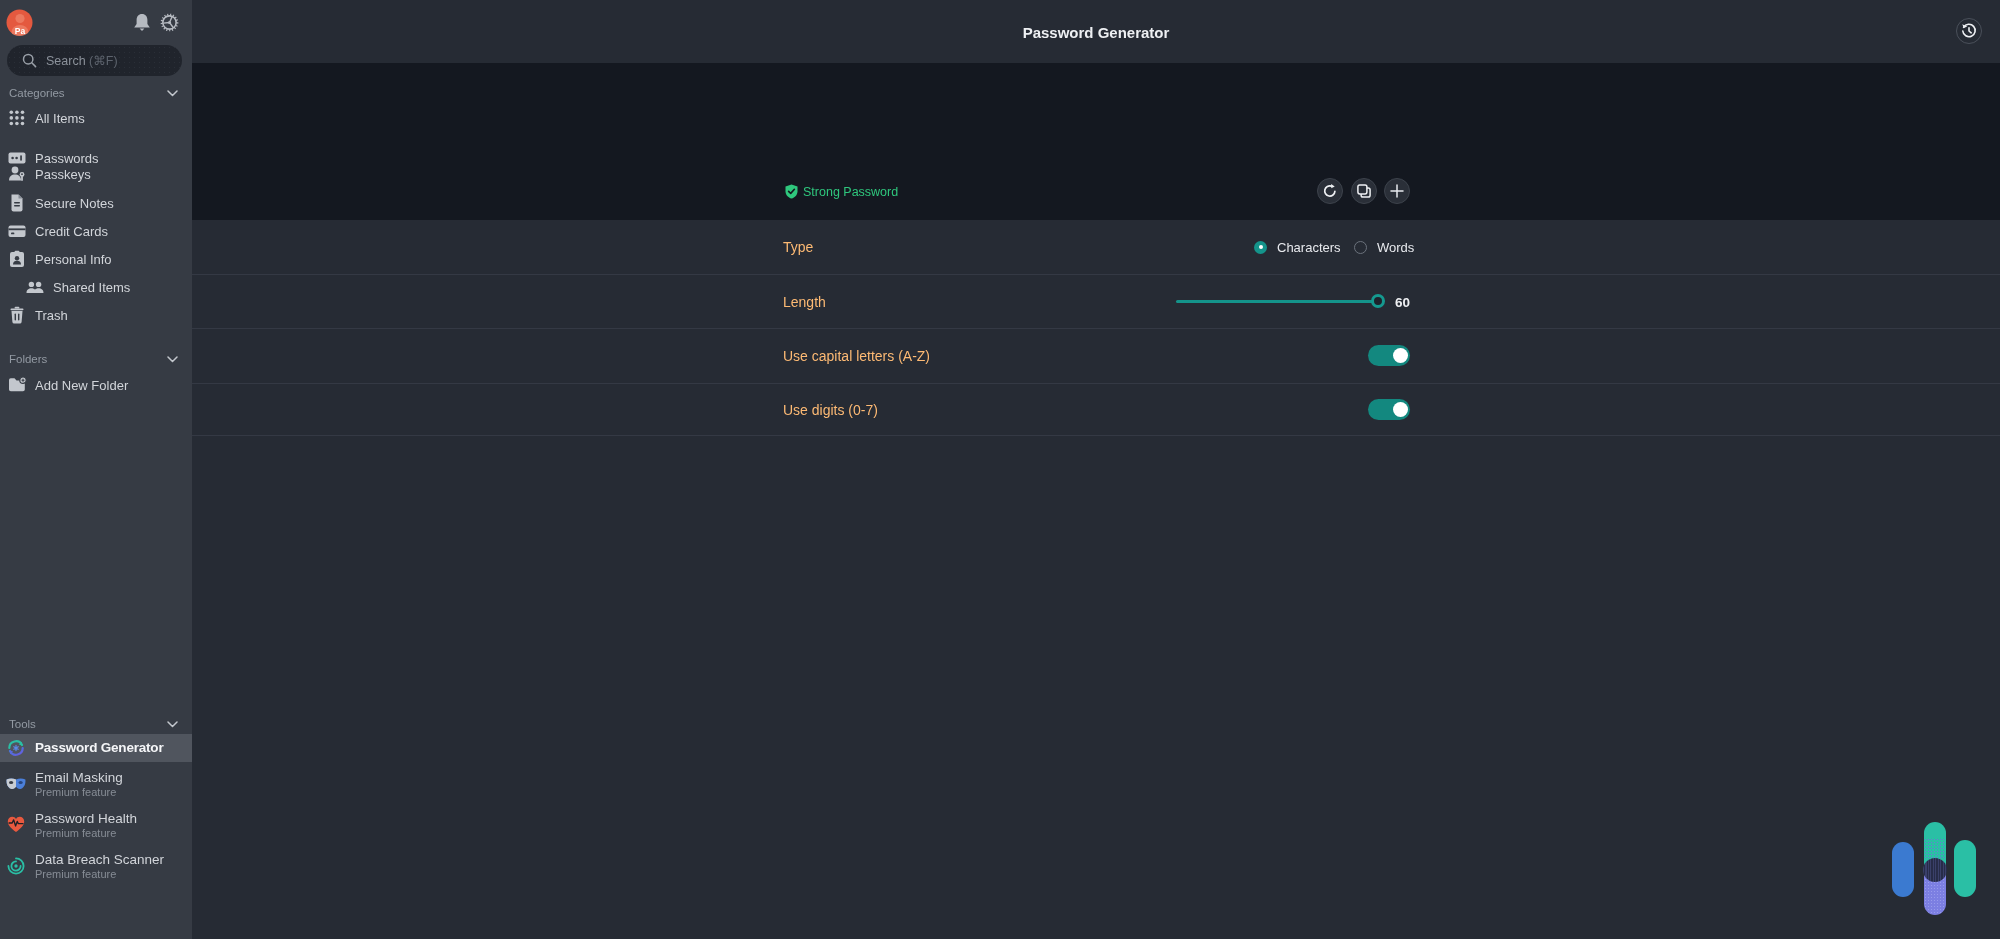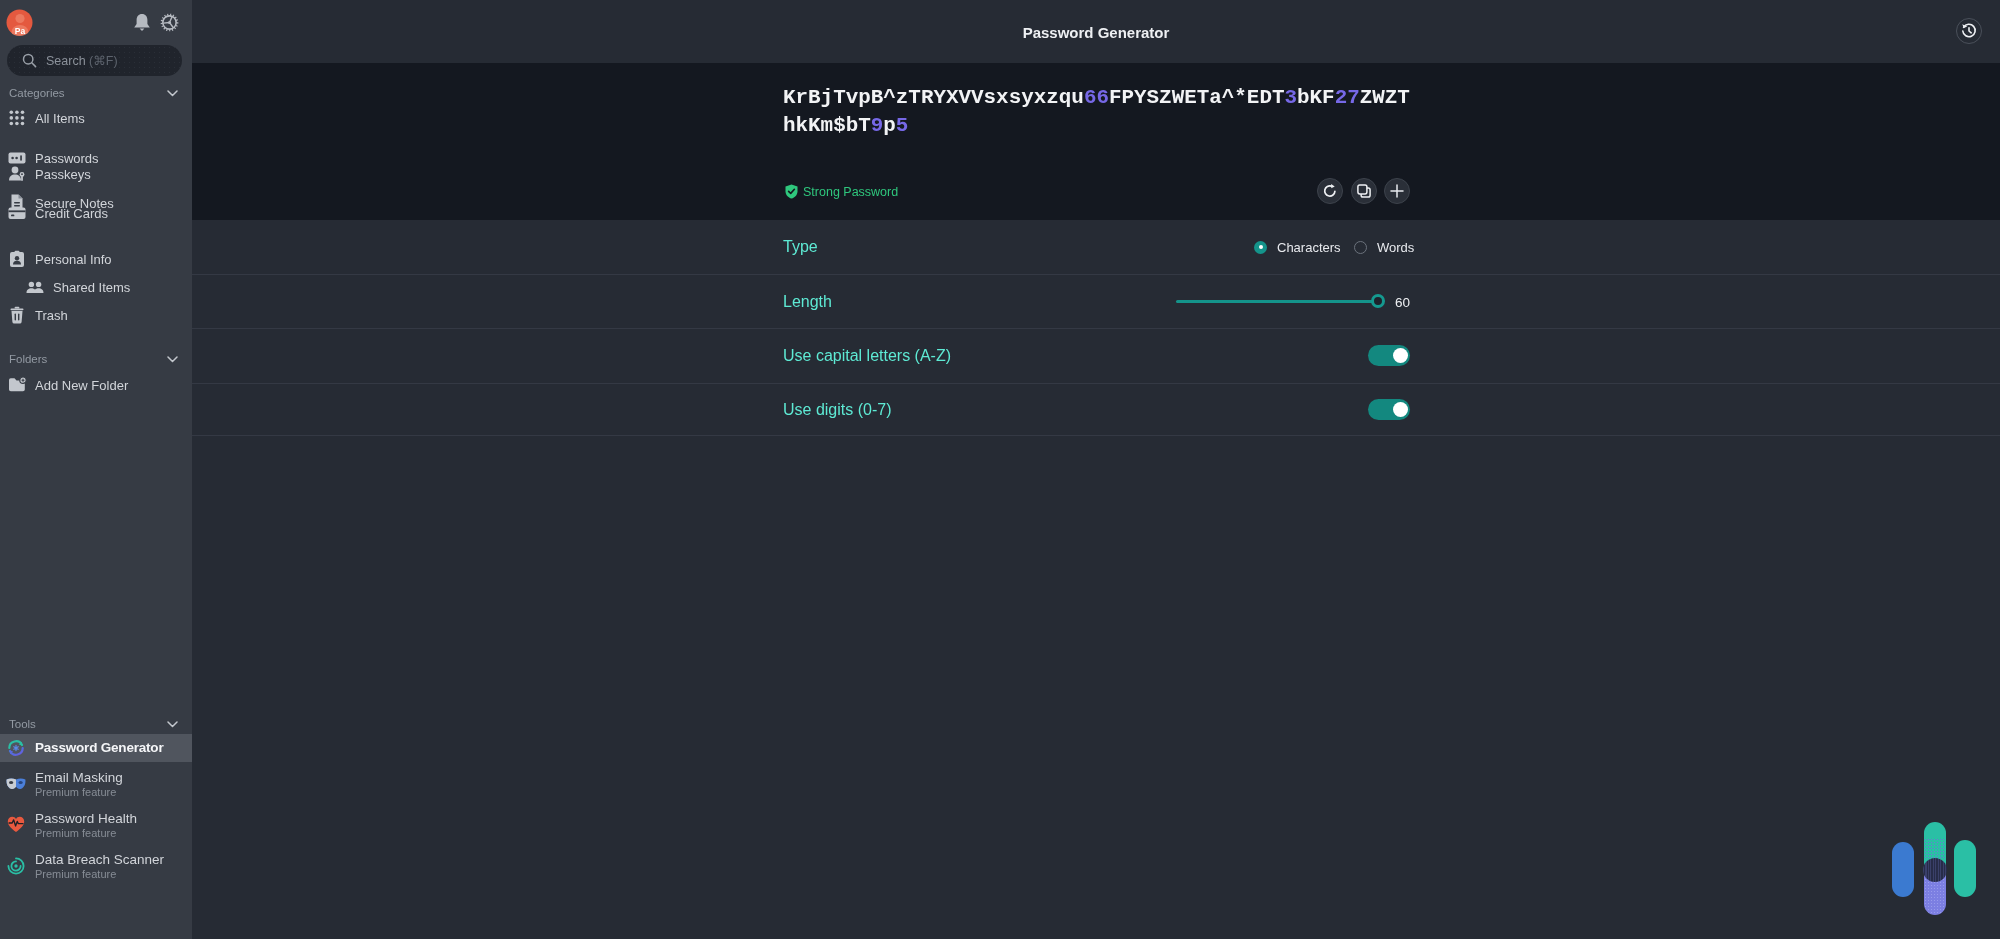--- a/index.html
+++ b/index.html
@@ -39,51 +39,50 @@
     font-size:20.9px; line-height:28px; color:#f2f3f5; word-break:break-all; }
   #pwtext b { font-weight:bold; color:#7668e6; }
 
   #strong { position:absolute; left:592px; top:121px; height:15px; }
   #strong span { position:absolute; left:19px; top:1px; font-size:12.5px; color:#2fc77d; white-space:nowrap; }
 
   .cbtn { position:absolute; top:115px; width:26px; height:26px; border-radius:50%; background:#2a2f38; border:1px solid #3d434c; }
   .cbtn svg { position:absolute; left:50%; top:50%; transform:translate(-50%,-50%); }
 
   .row { position:absolute; left:0; width:1808px; background:#262b34; }
-  .row .lbl { position:absolute; left:591px; top:50%; transform:translateY(-50%); font-size:16px; color:#5eead4; }
+  .row .lbl { position:absolute; left:591px; top:50%; transform:translateY(-50%); font-size:14px; color:#fdba74; }
   .divider { position:absolute; left:0; width:1808px; height:1px; background:#343944; }
 
   
   .radio-on { position:absolute; width:13px; height:13px; border-radius:50%; background:#14948b; }
   .radio-on i { position:absolute; left:4.5px; top:4.5px; width:4px; height:4px; border-radius:50%; background:#fff; }
   .radio-off { position:absolute; width:13px; height:13px; border-radius:50%; border:1.5px solid #6b727c; }
   .radlbl { position:absolute; font-size:13px; color:#e8eaee; top:50%; transform:translateY(-50%); }
 
   
   #track { position:absolute; left:984px; top:300px; width:203px; height:3px; border-radius:2px; background:#14948b; }
   #thumb { position:absolute; left:1179px; top:294px; width:14px; height:14px; border-radius:50%; background:#1d222b; border:3.6px solid #15998f; }
-  #sliderval { position:absolute; left:1196px; top:50%; transform:translateY(-50%); width:22px; text-align:right; font-size:13.5px; color:#eef0f3; }
+  #sliderval { position:absolute; left:1196px; top:50%; transform:translateY(-50%); width:22px; text-align:right; font-size:13.5px; color:#eef0f3;font-weight:bold; }
 
   
   .toggle { position:absolute; left:1176px; width:42px; height:20.5px; border-radius:10.5px; background:#13887f; }
   .toggle i { position:absolute; right:2.5px; top:2.5px; width:15px; height:15px; border-radius:50%; background:#fff; }
 
   
   .pill { position:absolute; border-radius:11px; }
 </style>
 </head>
 <body>
 
 <div id="main">
   <div id="topbar">
     <div class="title">Password Generator</div>
   </div>
 
   <div id="pwpanel">
-    <div id="pwtext">KrBjTvpB^zTRYXVVsxsyxzqu<b>66</b>FPYSZWETa^*EDT<b>3</b>bKF<b>27</b>ZWZThkKm$bT<b>9</b>p<b>5</b></div>
     <div id="strong">
       <svg width="15" height="15" viewBox="0 0 15 15">
           <path d="M7.5 0.5 L13.5 2.6 V7.2 C13.5 11 10.8 13.6 7.5 14.6 C4.2 13.6 1.5 11 1.5 7.2 V2.6 Z" fill="#2fc77d"></path>
           <path d="M4.6 7.4 L6.7 9.4 L10.4 5.3" stroke="#141820" stroke-width="1.6" fill="none" stroke-linecap="round" stroke-linejoin="round"></path>
         </svg>
       <span>Strong Password</span>
     </div>
     <div class="cbtn" style="left:1125px;">
       <svg width="15" height="15" viewBox="0 0 15 15">
           <path d="M8.9 2.6 A5.1 5.1 0 1 0 12.4 7.9" stroke="#eef0f3" stroke-width="1.7" fill="none" stroke-linecap="round"></path>
@@ -242,21 +241,21 @@
     </div>
   <div class="item" style="top:189px;" id="it-note">
       <svg class="ic" width="18" height="18" viewBox="0 0 18 18">
         <path d="M3.5 0.5 H10.5 L14.5 4.5 V15.5 a2 2 0 0 1 -2 2 H5.5 a2 2 0 0 1 -2 -2 Z" fill="#c3c7cd"></path>
         <path d="M10.5 0.5 L14.5 4.5 H10.5 Z" fill="#868c95"></path>
         <rect x="6" y="8" width="6" height="1.4" rx="0.7" fill="#363b44"></rect>
         <rect x="6" y="11" width="6" height="1.4" rx="0.7" fill="#363b44"></rect>
       </svg>
       <div class="txt">Secure Notes</div>
     </div>
-  <div class="item" style="top:199px;padding-left:36px;" id="it-card">
+  <div class="item" style="top:217px;padding-left:36px;" id="it-card">
       <svg class="ic" width="18" height="18" viewBox="0 0 18 18">
         <rect x="0.5" y="3.5" width="17" height="11.5" rx="2" fill="#c3c7cd"></rect>
         <rect x="0.5" y="6.4" width="17" height="1.8" fill="#363b44"></rect>
         <rect x="3" y="10.5" width="3.4" height="1.8" rx="0.9" fill="#363b44"></rect>
       </svg>
       <div class="txt">Credit Cards</div>
     </div>
   <div class="item" style="top:245px;" id="it-info">
       <svg class="ic" width="18" height="18" viewBox="0 0 18 18">
         <rect x="2" y="2" width="14" height="15" rx="2" fill="#c3c7cd"></rect>

